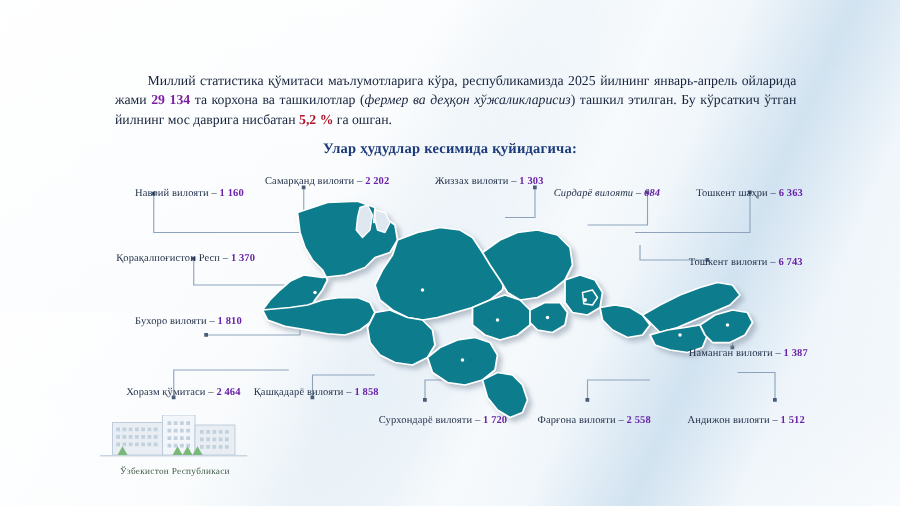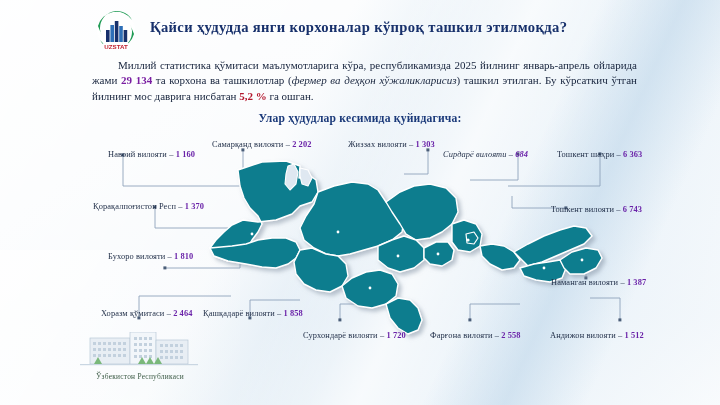--- a/index.html
+++ b/index.html
@@ -65,37 +65,20 @@
 </style>
 </head>
 <body>
 
 <div class="poster">
 
   <div class="sheen a"></div>
   <div class="sheen b"></div>
   <div class="sheen c"></div>
 
-  <div class="header">
-    <div class="logo">
-      <svg width="48" height="44" viewBox="0 0 48 44">
-        <ellipse cx="24" cy="20" rx="19" ry="19" fill="#ffffff"></ellipse>
-        <path d="M6 16 A19 19 0 0 1 40 10 A16 16 0 0 0 10 26 Z" fill="#1f9b54"></path>
-        <path d="M42 24 A19 19 0 0 1 8 30 A16 16 0 0 0 38 14 Z" fill="#1f9b54"></path>
-        <rect x="14" y="20" width="3.6" height="12" fill="#17306b"></rect>
-        <rect x="18.4" y="15" width="3.6" height="17" fill="#2e6fb7"></rect>
-        <rect x="22.8" y="11" width="3.6" height="21" fill="#17306b"></rect>
-        <rect x="27.2" y="16" width="3.6" height="16" fill="#2e6fb7"></rect>
-        <rect x="31.6" y="20" width="3.6" height="12" fill="#17306b"></rect>
-        <rect x="11" y="33" width="26" height="7" rx="1.4" fill="#ffffff"></rect>
-        <text x="24" y="38.6" font-family="Liberation Sans, sans-serif" font-size="6.2" font-weight="bold" fill="#c0202e" text-anchor="middle">UZSTAT</text>
-      </svg>
-    </div>
-    <div class="title">Қайси ҳудудда янги корхоналар кўпроқ ташкил этилмоқда?</div>
-  </div>
 
   <div class="intro">
     <span>Миллий статистика қўмитаси маълумотларига кўра, республикамизда 2025 йилнинг январь-апрель ойларида жами </span><span class="num">29 134</span><span> та корхона ва ташкилотлар (</span><em>фермер ва деҳқон хўжаликларисиз</em><span>) ташкил этилган. Бу кўрсаткич ўтган йилнинг мос даврига нисбатан </span><span class="pct">5,2 %</span><span> га ошган.</span>
   </div>
   <div class="subtitle">Улар ҳудудлар кесимида қуйидагича:</div>
 
   <div class="mapwrap">
     <svg width="720" height="215" viewBox="0 0 720 215">
       <defs>
         <filter id="mshadow" x="-20%" y="-20%" width="150%" height="150%">

